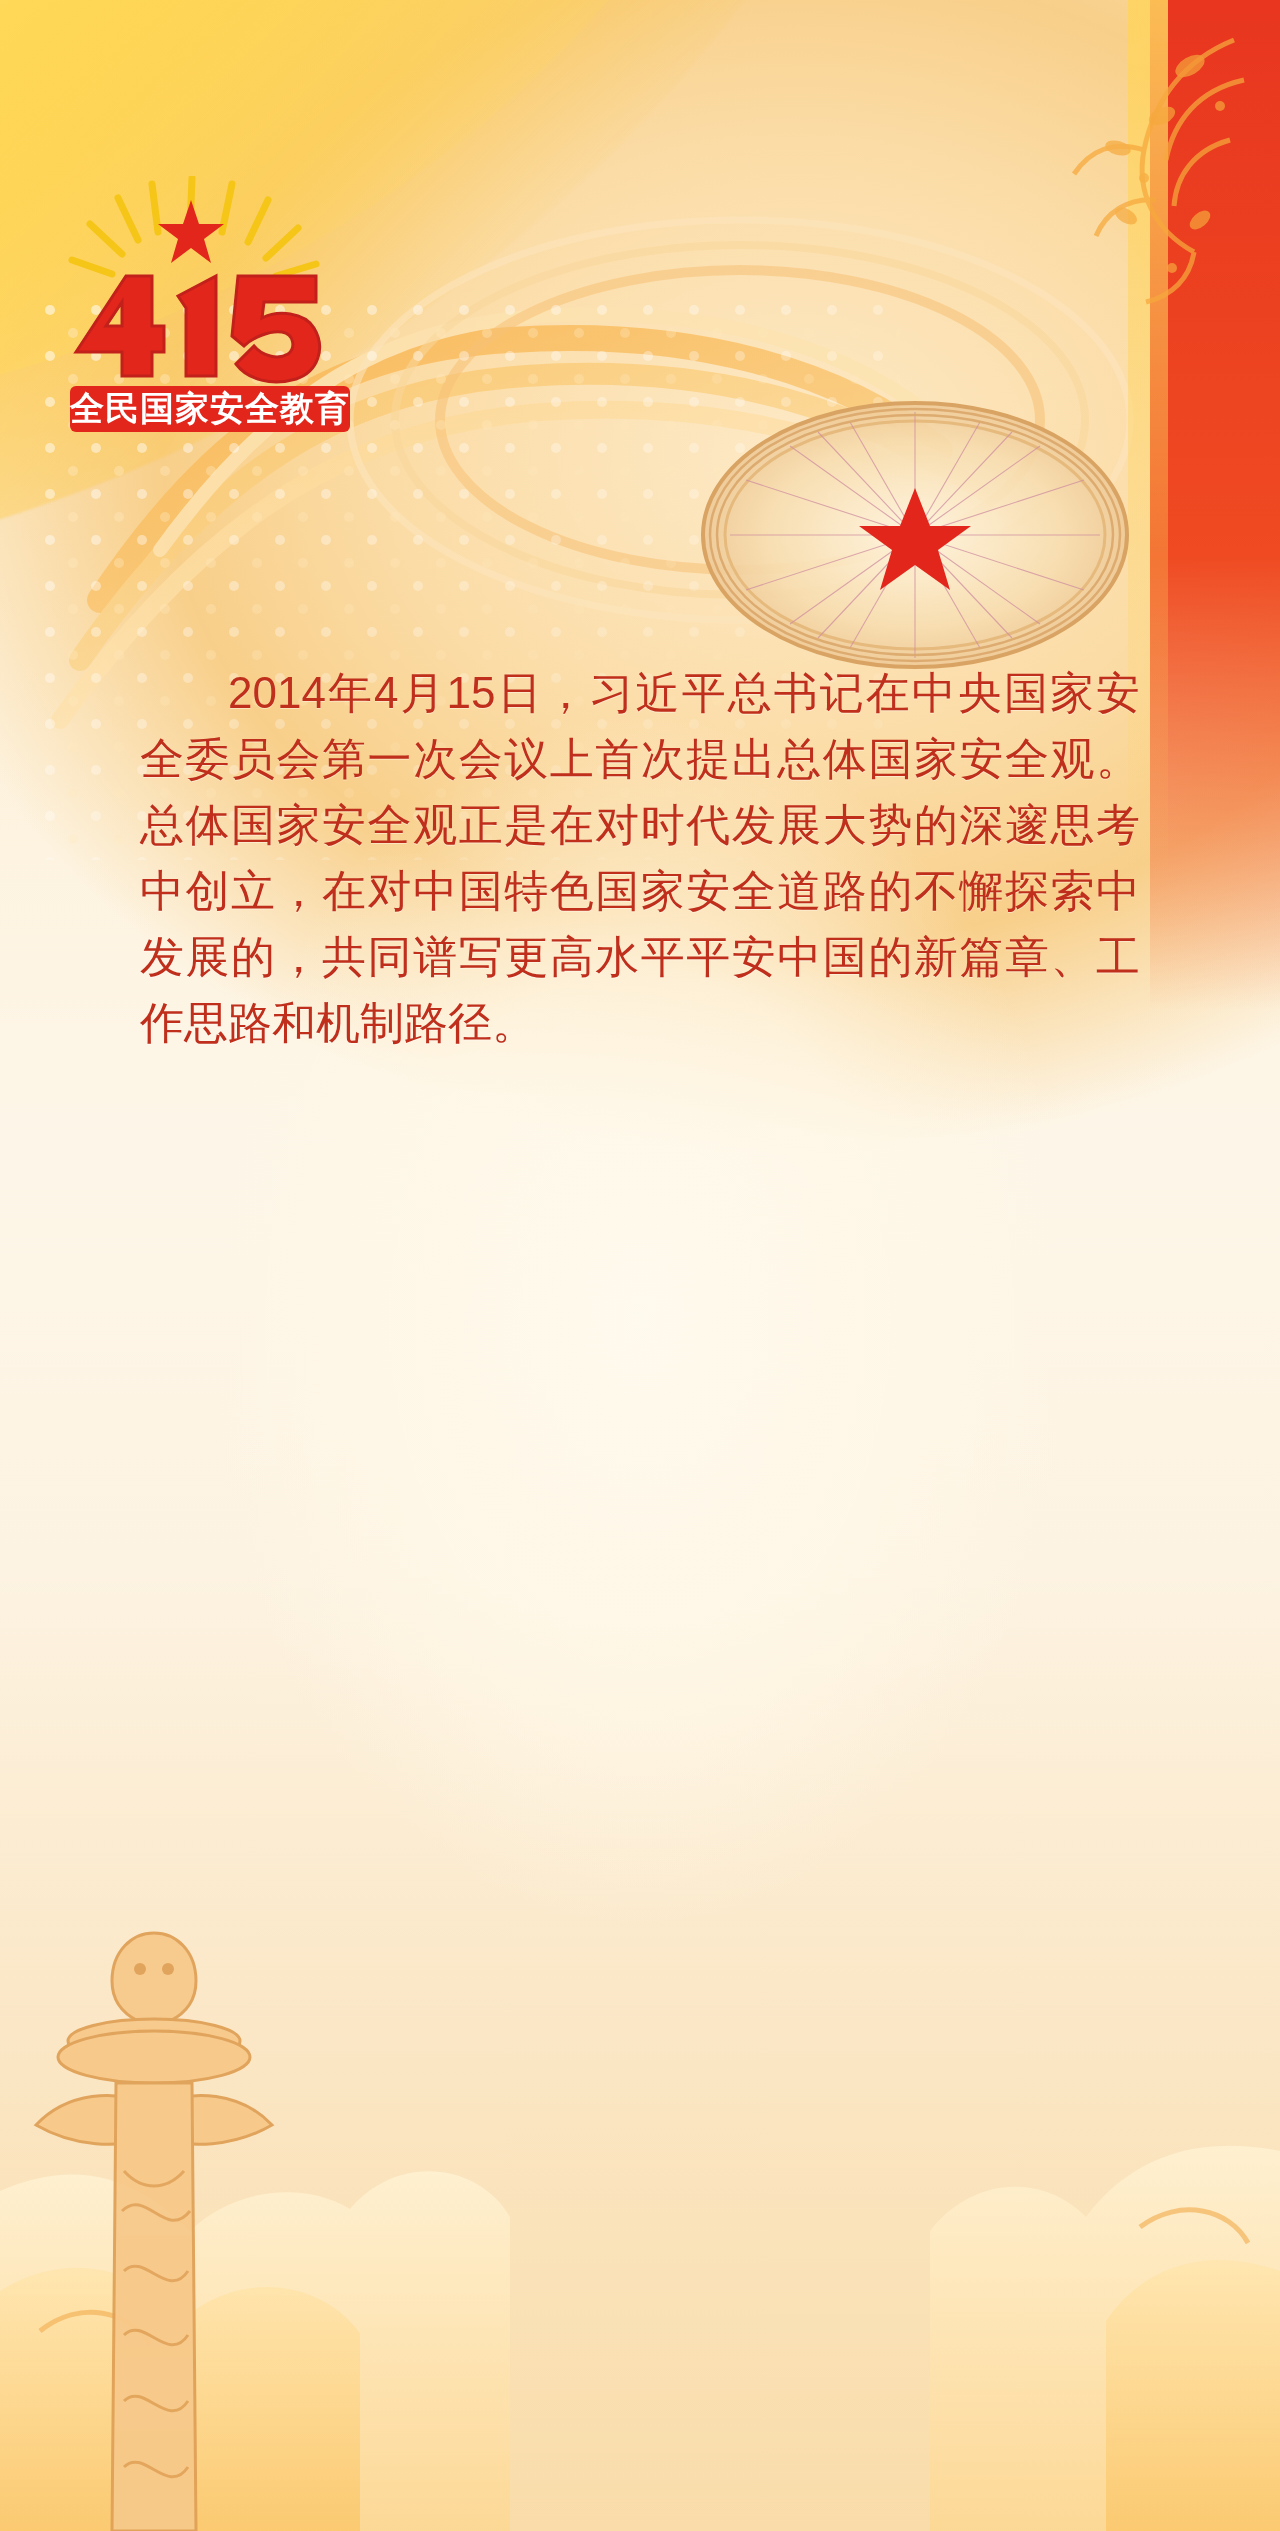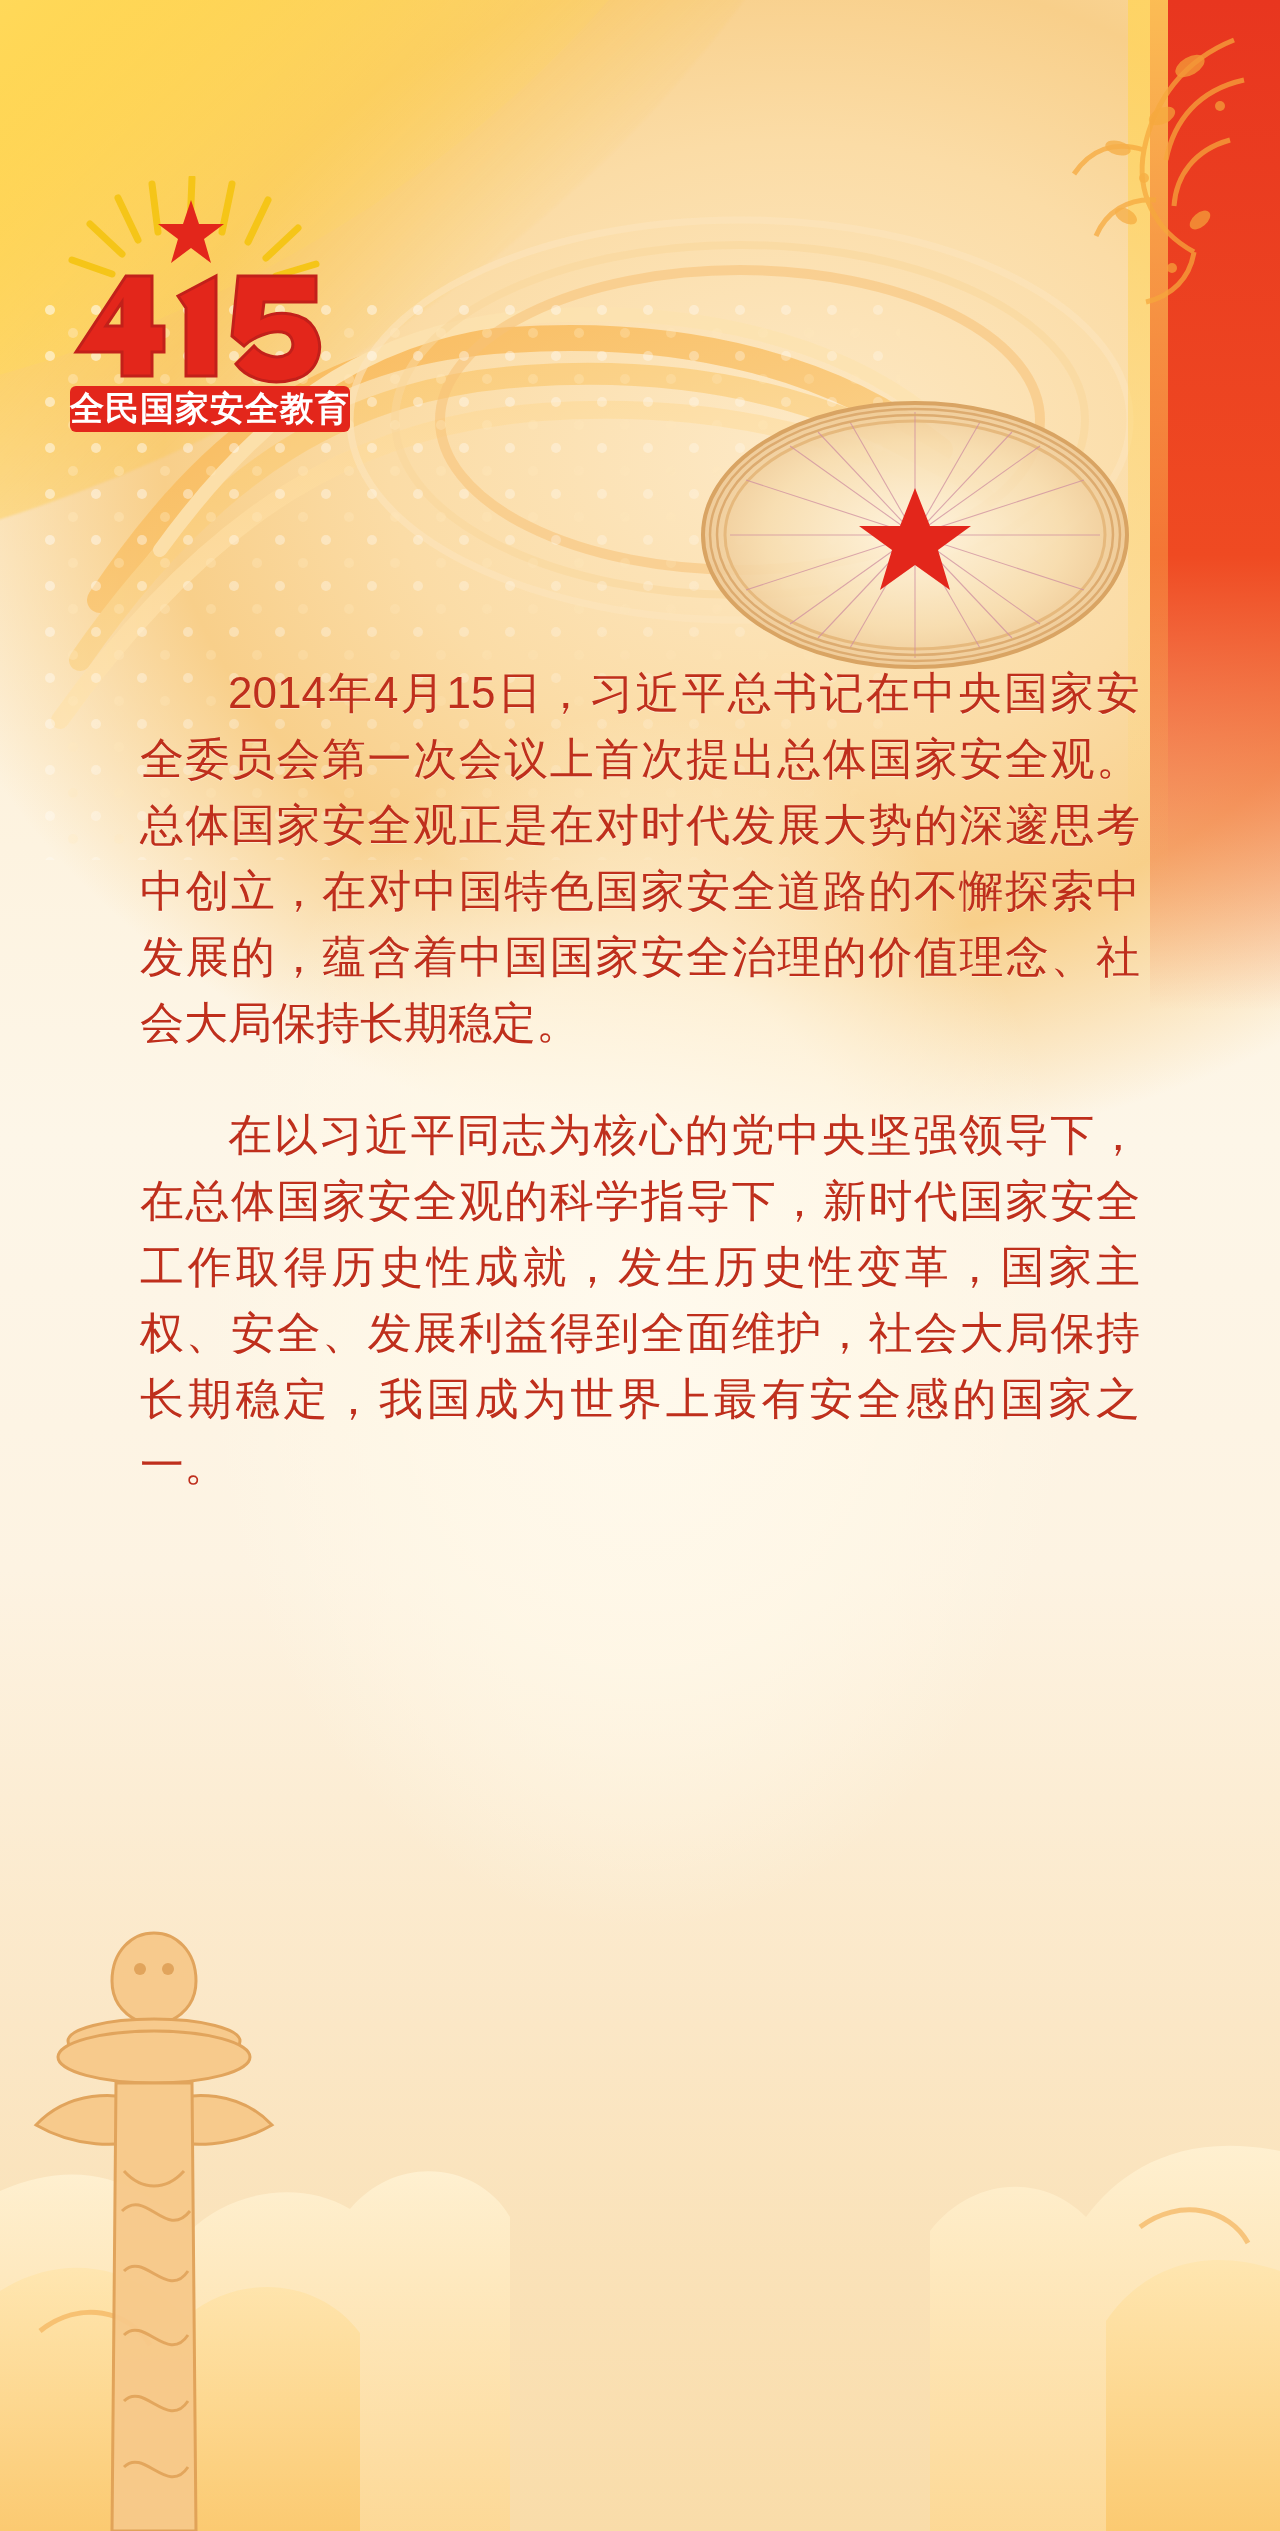--- a/index.html
+++ b/index.html
@@ -465,18 +465,17 @@
                C274,172 266,196 244,203 C220,210 196,204 184,188 L202,170
                C210,180 226,184 236,178 C244,172 242,158 230,156 C218,154 200,162 192,170 L180,160 Z"></path>
     </g>
 
     <rect x="18" y="210" width="280" height="46" rx="6" fill="#e3261b"></rect>
     <text x="158" y="244" text-anchor="middle" font-family="Liberation Sans, DejaVu Sans, sans-serif" font-size="34" font-weight="bold" fill="#ffffff" letter-spacing="1">全民国家安全教育</text>
   </svg>
 
   <div class="content">
     <div class="body-text">
-      <p class="para">2014年4月15日，习近平总书记在中央国家安全委员会第一次会议上首次提出总体国家安全观。总体国家安全观正是在对时代发展大势的深邃思考中创立，在对中国特色国家安全道路的不懈探索中发展的，蕴含着中国国家安全治理的价值理念、社会大局保持长期稳定。</p>
-      <p class="para">在以习近平同志为核心的党中央坚强领导下，在总体国家安全观的科学指导下，新时代国家安全工作取得历史性成就，发生历史性变革，国家主权、安全、发展利益得到全面维护，社会大局保持长期稳定，我国成为世界上最有安全感的国家之一。</p>
+      <p class="para">2014年4月15日，习近平总书记在中央国家安全委员会第一次会议上首次提出总体国家安全观。总体国家安全观正是在对时代发展大势的深邃思考中创立，在对中国特色国家安全道路的不懈探索中发展的，共同谱写更高水平平安中国的新篇章、工作思路和机制路径。</p>
     </div>
   </div>
 
 </div>
 
 </body></html>

